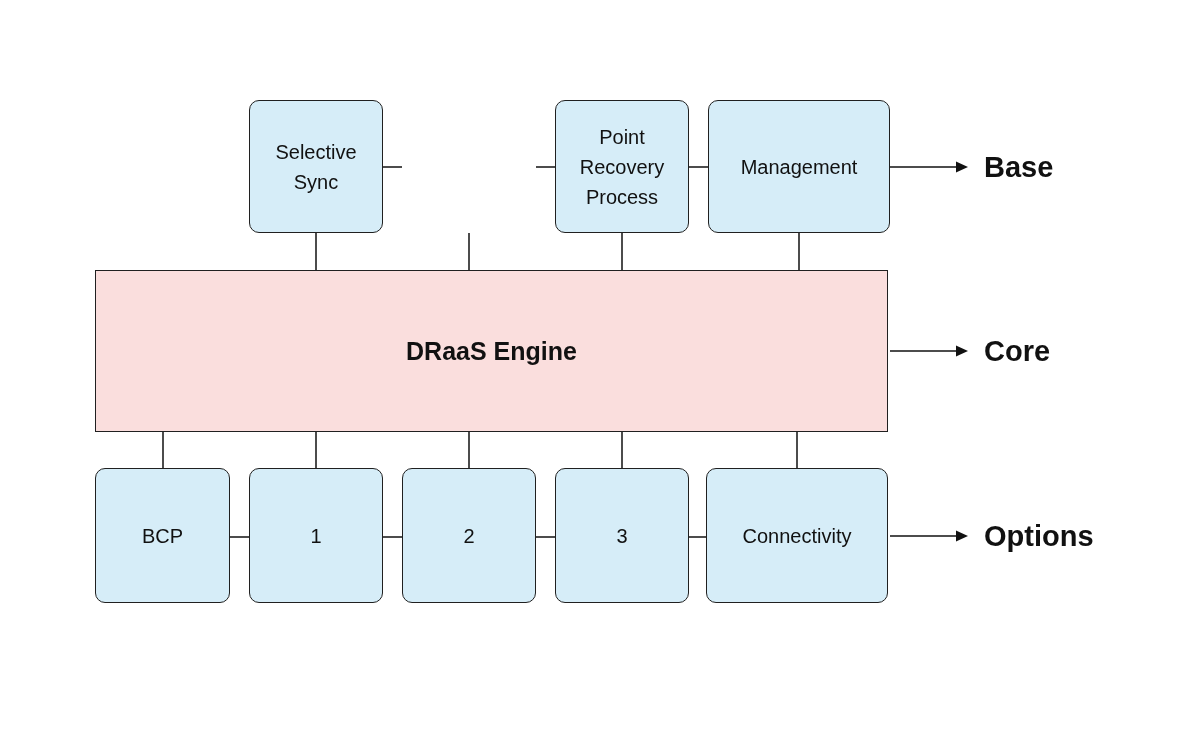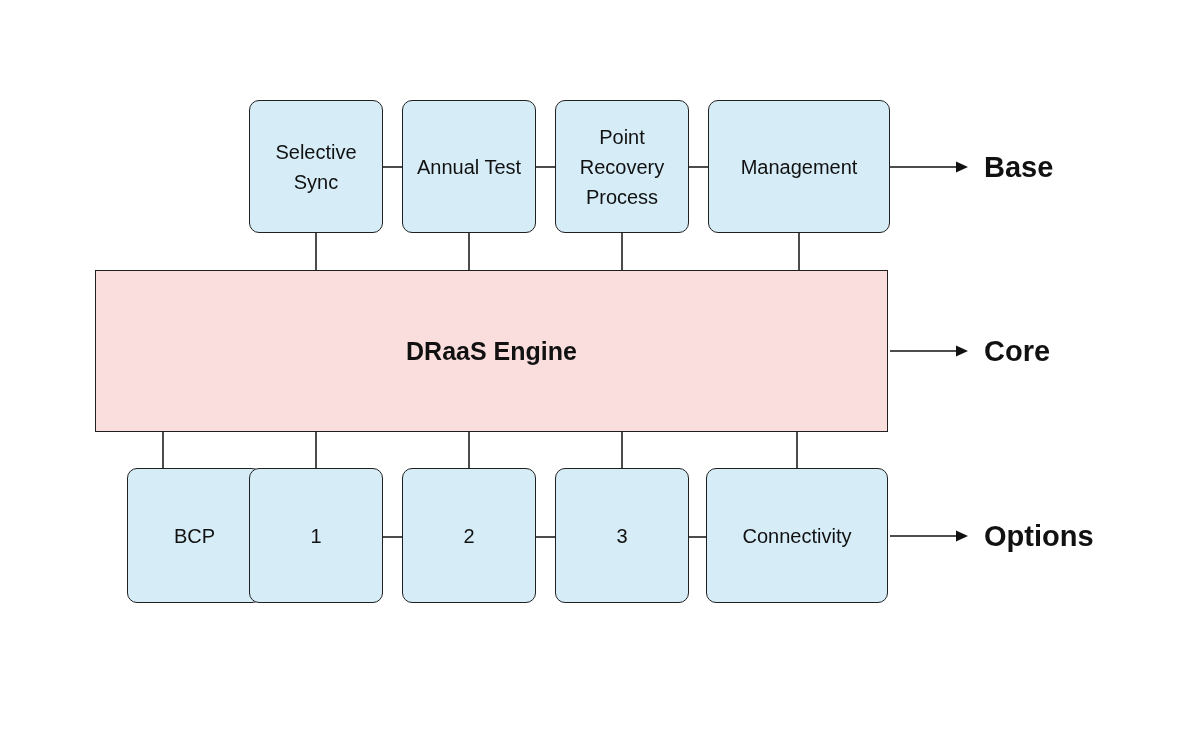--- a/index.html
+++ b/index.html
@@ -102,35 +102,32 @@
     </g>
     <g>
       <line x1="890" y1="536" x2="957" y2="536" stroke="#111111" stroke-width="1.5"></line>
       <polygon points="956,530.5 968,536 956,541.5" fill="#111111"></polygon>
     </g>
   </svg>
 
   <div class="node" style="left:249px; top:100px; width:134px; height:133px;">
     <span>Selective Sync</span>
   </div>
-  <div class="node" style="left:402px; top:100px; width:134px; height:133px;">
-    <span>Annual Test</span>
-  </div>
   <div class="node" style="left:555px; top:100px; width:134px; height:133px;">
     <span>Point Recovery Process</span>
   </div>
   <div class="node" style="left:708px; top:100px; width:182px; height:133px;">
     <span>Management</span>
   </div>
 
   <div class="engine" style="left:95px; top:270px; width:793px; height:162px;">
     <span>DRaaS Engine</span>
   </div>
 
-  <div class="node" style="left:95px; top:468px; width:135px; height:135px;margin-left:32px;">
+  <div class="node" style="left:95px; top:468px; width:135px; height:135px;">
     <span>BCP</span>
   </div>
   <div class="node" style="left:249px; top:468px; width:134px; height:135px;">
     <span>1</span>
   </div>
   <div class="node" style="left:402px; top:468px; width:134px; height:135px;">
     <span>2</span>
   </div>
   <div class="node" style="left:555px; top:468px; width:134px; height:135px;">
     <span>3</span>

